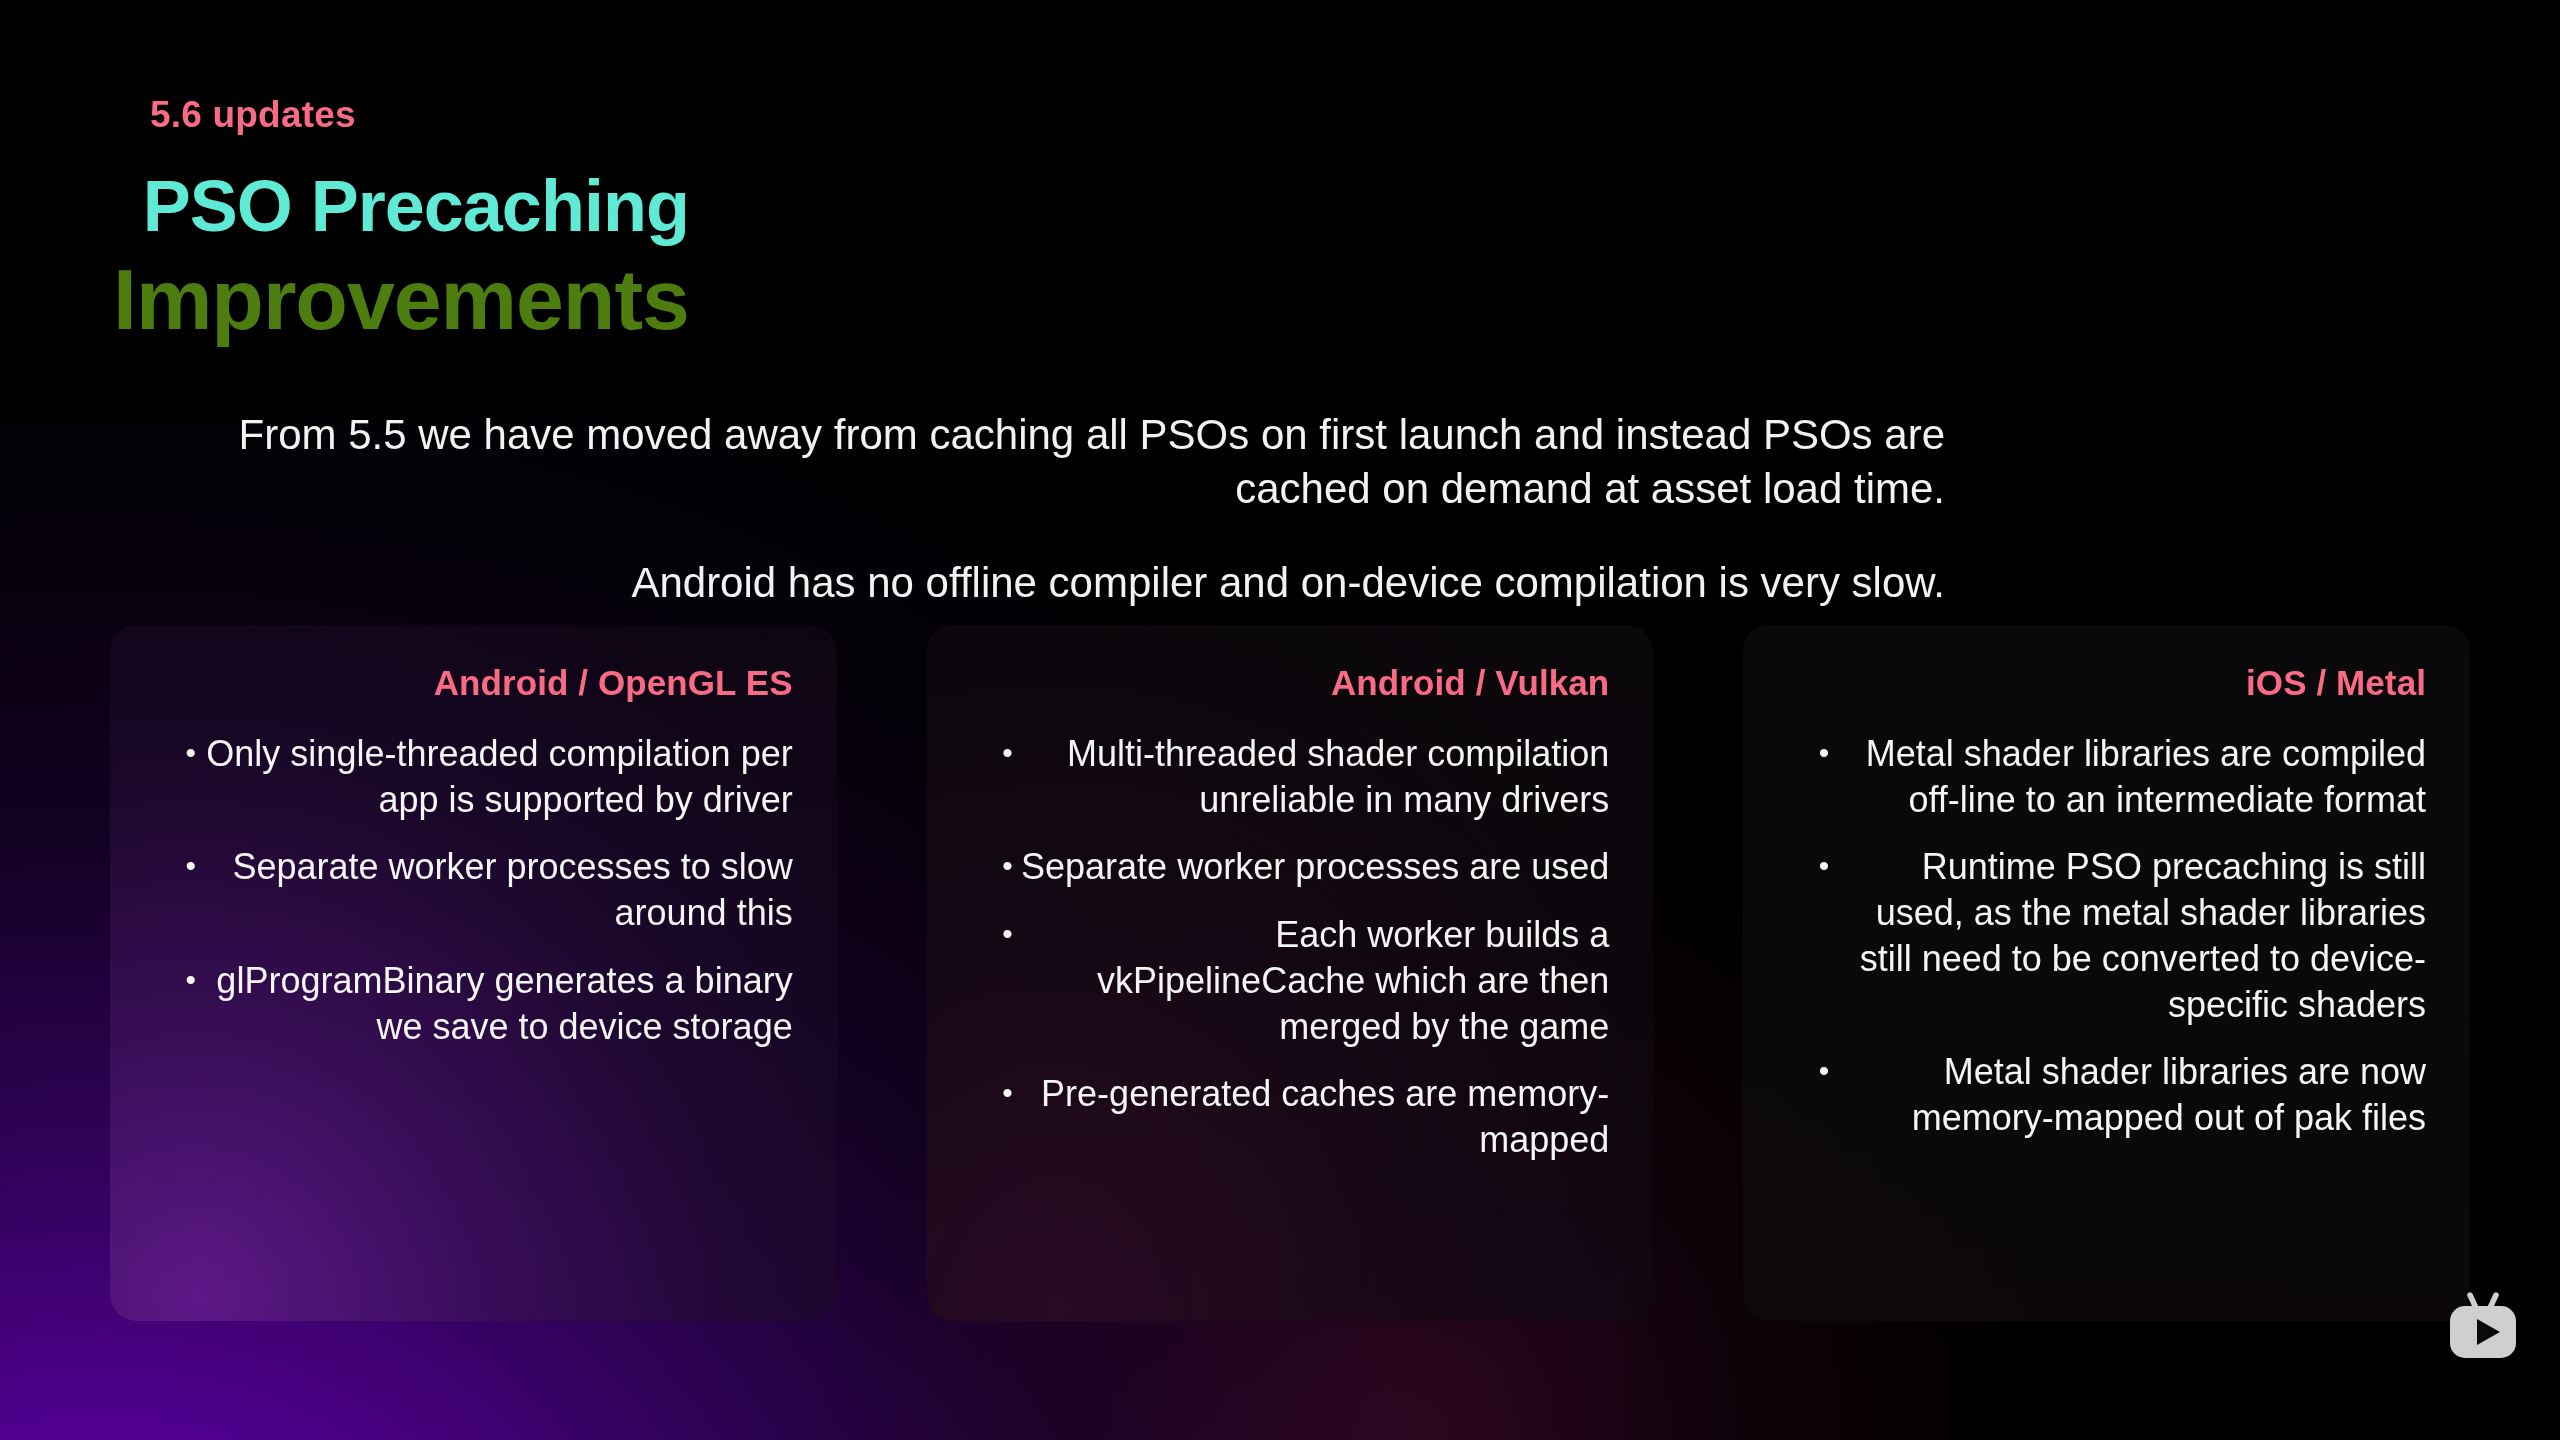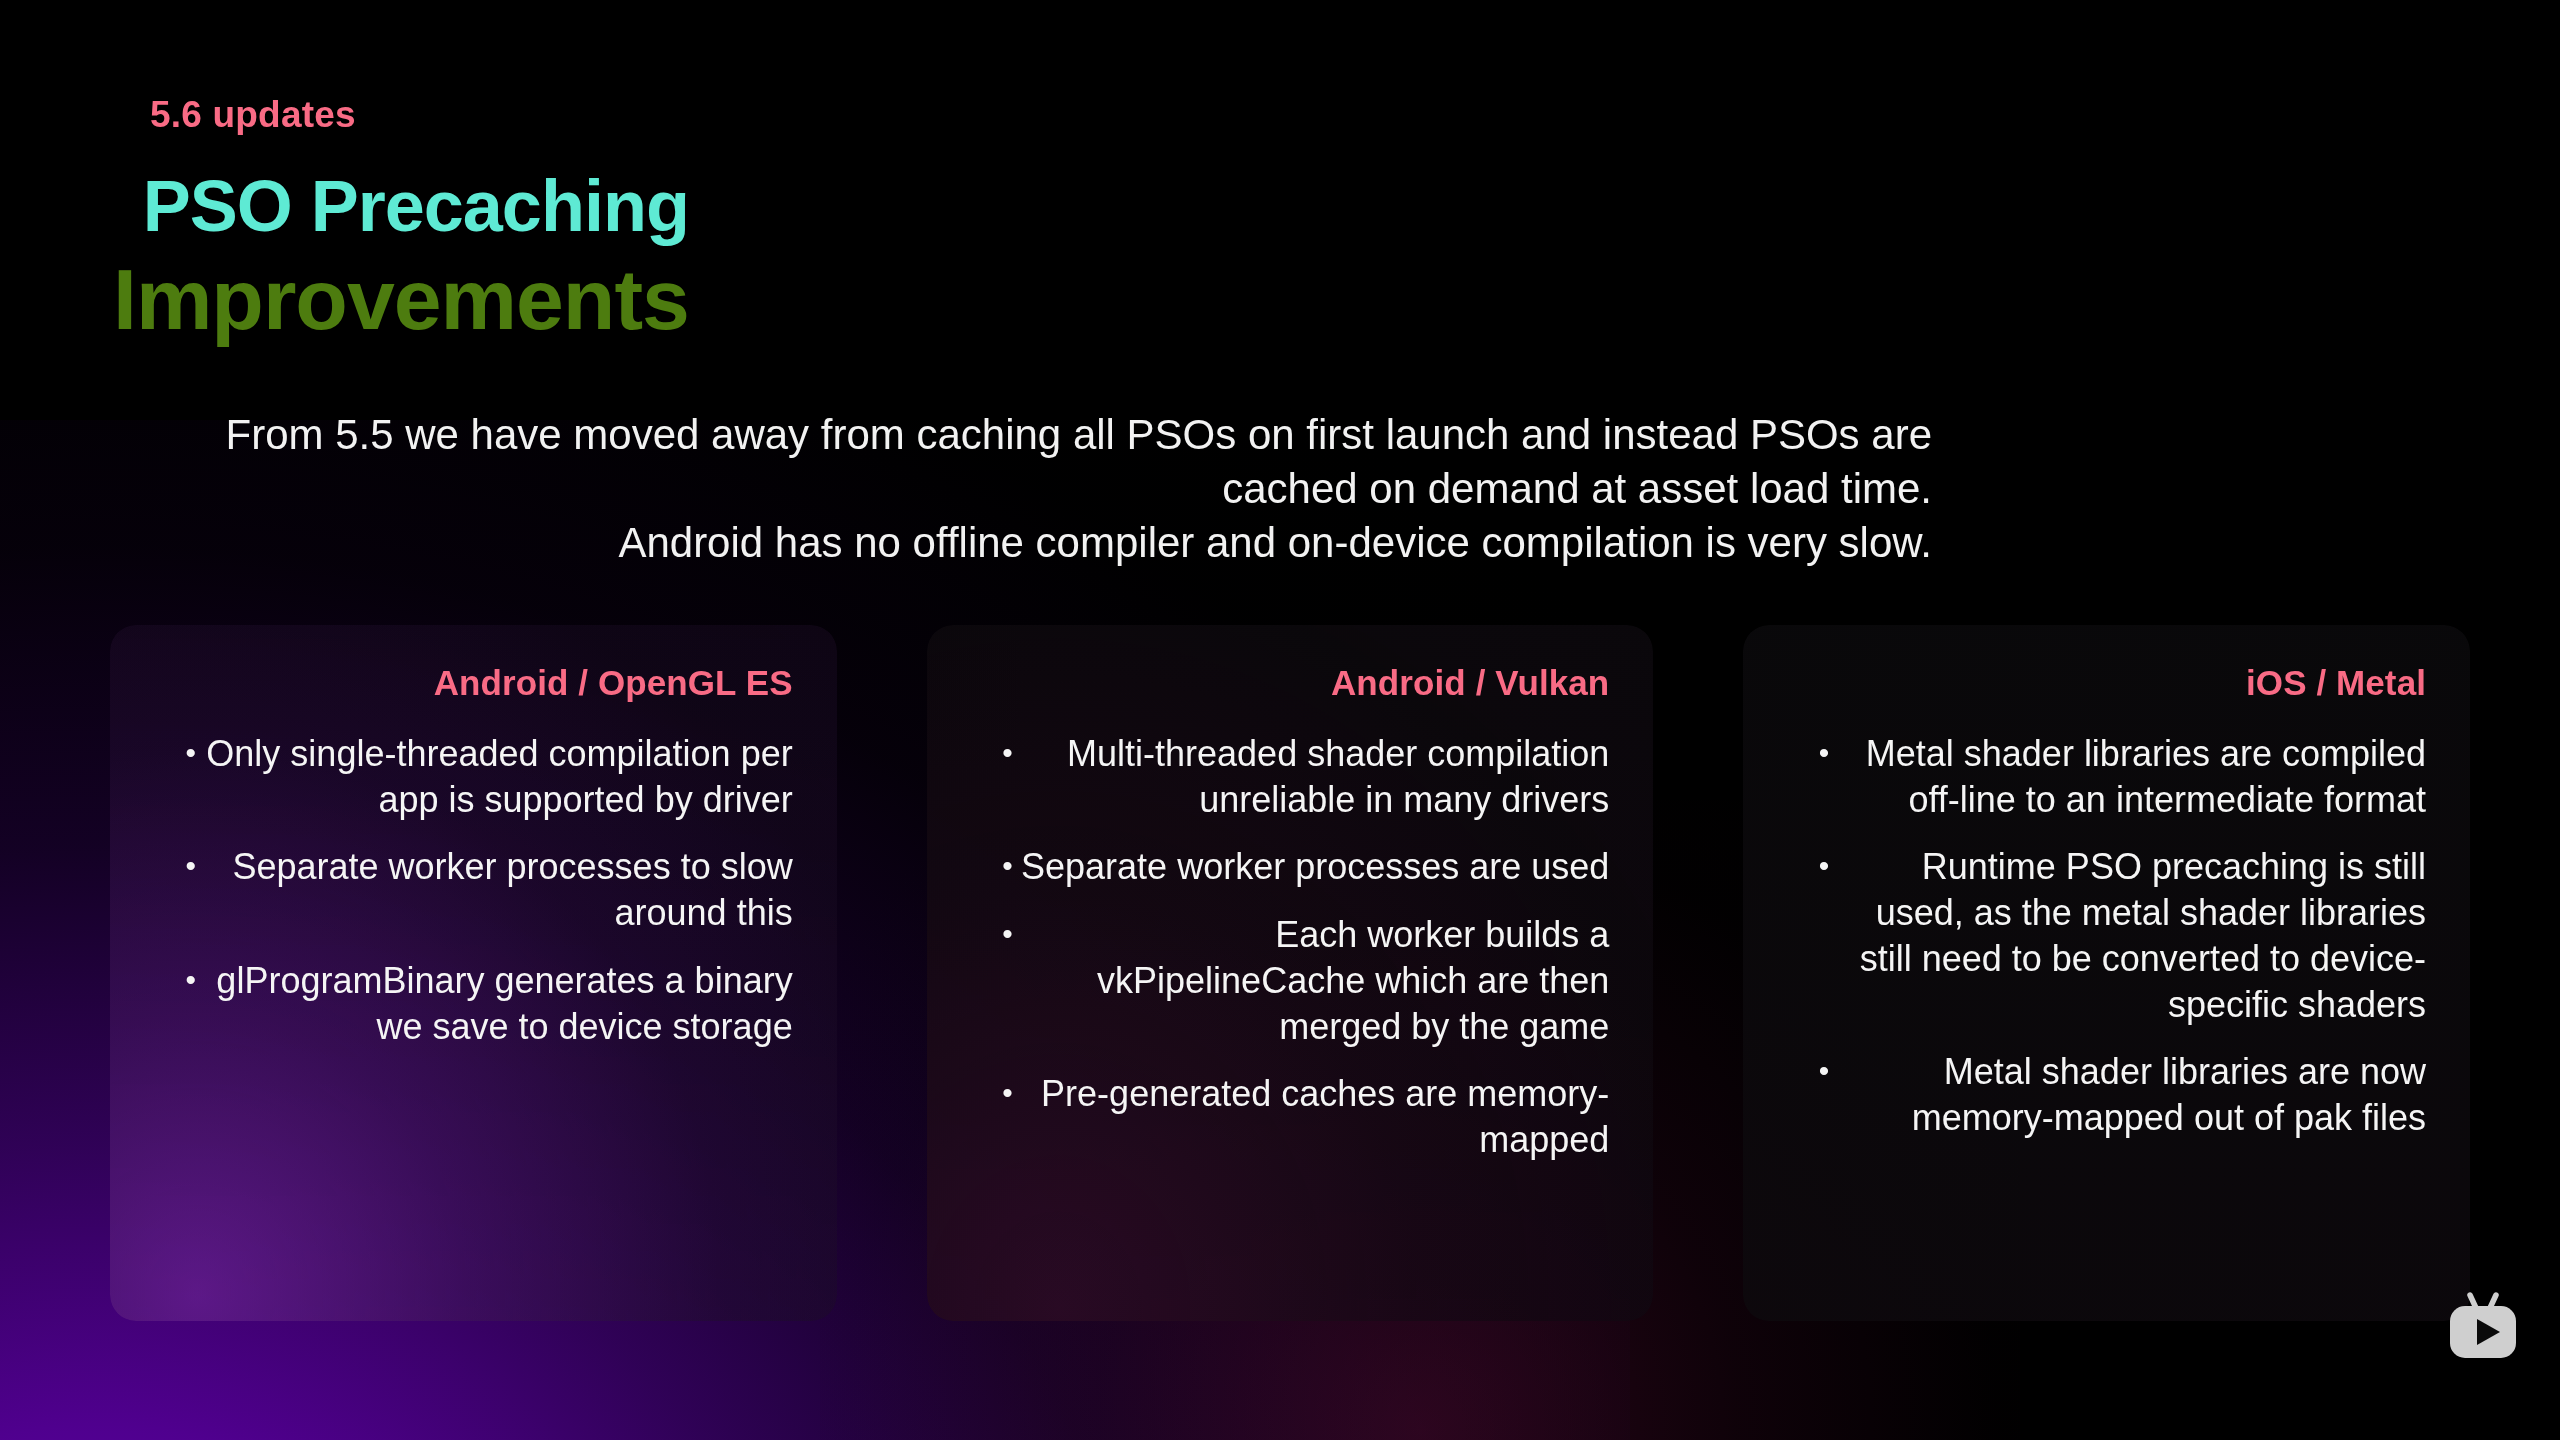--- a/index.html
+++ b/index.html
@@ -71,30 +71,30 @@
   .title-line2 {
     display:block;
     margin-top:14px;
     font-size:86px; font-weight:bold;
     letter-spacing:-1px;
     color:#4d7c0f;
   }
 
   
   .intro {
-    position:absolute; left:102px; top:408px;
+    position:absolute; left:115px; top:408px;
     width:1830px;
   }
   .intro p {
     font-size:42px;
     line-height:1.28;
     color:#f2f2f2;
     font-weight:400;
   }
-  .intro p.second { }
+  .intro p.second { margin-top:40px; }
 
   
   .cards {
     position:absolute;
     left:110px; top:625px;
     width:2360px; height:696px;
     display:flex;
     gap:90px;
   }
   .card {

